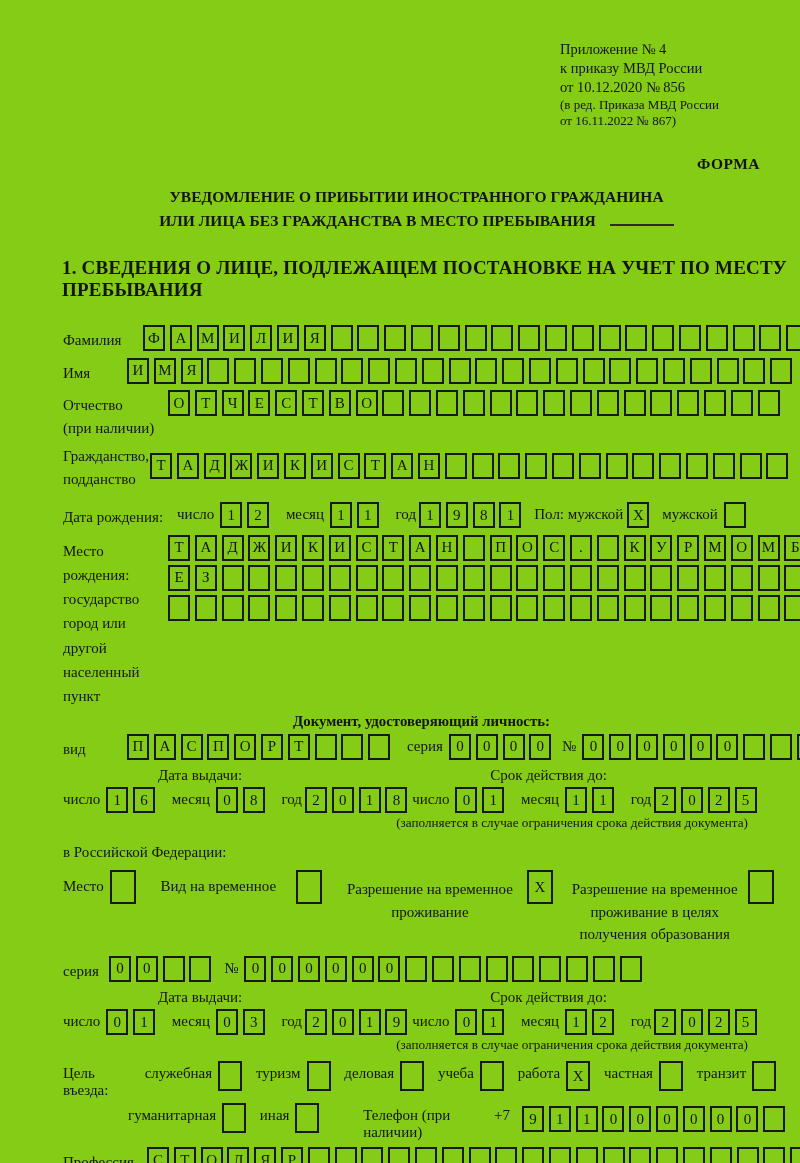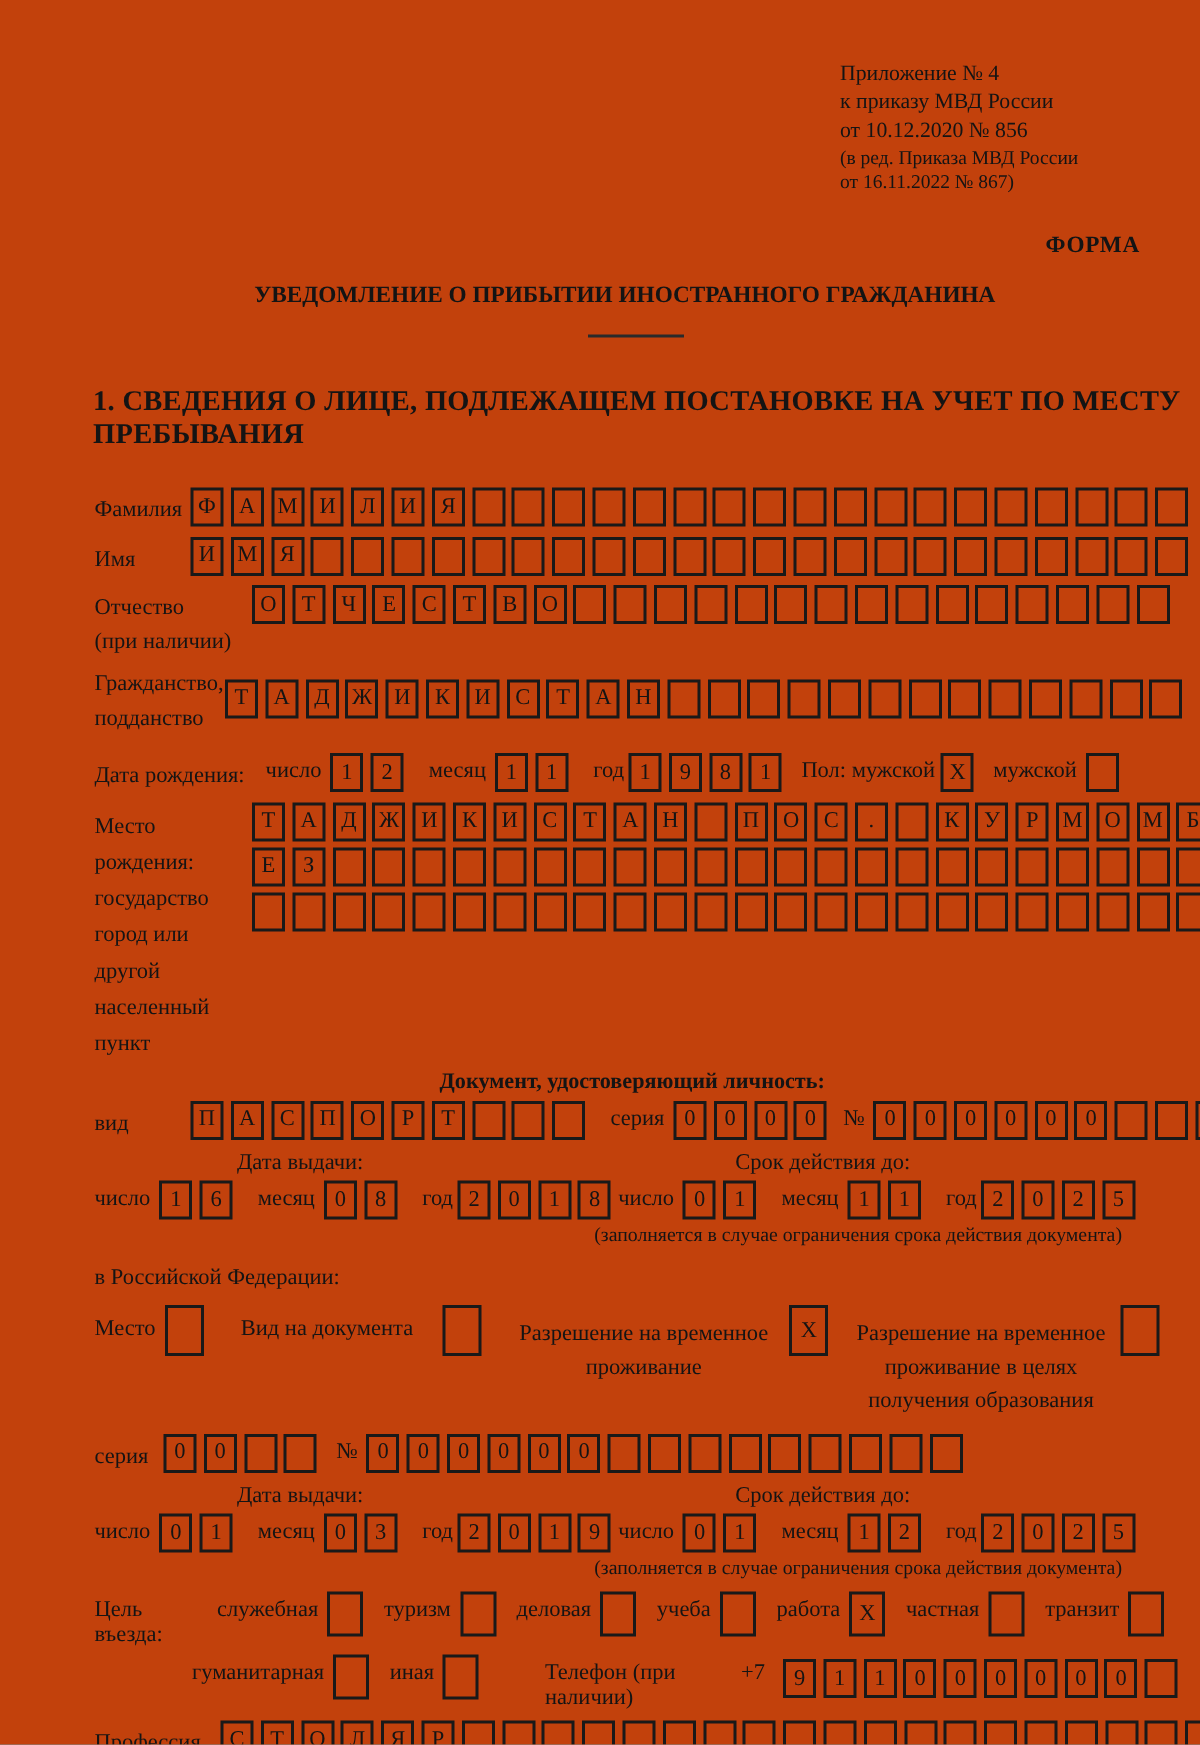--- a/index.html
+++ b/index.html
@@ -1,19 +1,19 @@
 <!DOCTYPE html>
 <html><head>
 <meta charset="utf-8">
 <style>
   * { margin:0; padding:0; box-sizing:border-box; }
   html,body { background:#888; }
   body { width:800px; }
   .page {
-    position:relative; width:800px; height:1163px; background:#c2410c;
+    position:relative; width:800px; height:1163px; background:#84cc16;
     font-family:"Liberation Serif", serif; color:#141414; font-size:15px;
     padding:40px 10px 0 63px; overflow:hidden;
   }
   .annex { margin-left:497px; line-height:1.3; font-size:14.5px; }
   .annex .amend { font-size:13px; line-height:1.25; }
   .annex .amend:first-of-type { margin-top:3px; }
   .forma { text-align:right; padding-right:30px; font-weight:bold; margin-top:26px; font-size:15.5px; letter-spacing:.5px; }
   .title { text-align:center; font-weight:bold; font-size:15.5px; margin-top:12px; line-height:1.55; margin-left:-20px; }
   .blankline { display:inline-block; width:64px; border-bottom:2px solid #2a2a2a; margin-left:14px; }
   .heading { font-weight:bold; font-size:19px; margin-top:24px; margin-left:-1px; letter-spacing:.2px; }
@@ -68,26 +68,26 @@
     <div>к приказу МВД России</div>
     <div>от 10.12.2020 № 856</div>
     <div class="amend">(в ред. Приказа МВД России</div>
     <div class="amend">от 16.11.2022 № 867)</div>
   </div>
 
   <div class="forma">ФОРМА</div>
 
   <div class="title">
     <div>УВЕДОМЛЕНИЕ О ПРИБЫТИИ ИНОСТРАННОГО ГРАЖДАНИНА</div>
-    <div><span class="blankline"></span></div>
+    <div><span>ИЛИ ЛИЦА БЕЗ ГРАЖДАНСТВА В МЕСТО ПРЕБЫВАНИЯ</span><span class="blankline"></span></div>
   </div>
 
   <div class="heading">1. СВЕДЕНИЯ О ЛИЦЕ, ПОДЛЕЖАЩЕМ ПОСТАНОВКЕ НА УЧЕТ ПО МЕСТУ ПРЕБЫВАНИЯ</div>
 
-  <div class="row" style="margin-top:24px;">
+  <div class="row" style="margin-top:24px;gap:16px;">
     <span class="lbl w64">Фамилия</span>
     <span class="cells">
         <span class="cell">Ф</span>
         <span class="cell">А</span>
         <span class="cell">М</span>
         <span class="cell">И</span>
         <span class="cell">Л</span>
         <span class="cell">И</span>
         <span class="cell">Я</span>
         <span class="cell"></span>
@@ -412,21 +412,21 @@
 
   <div class="para">
     <div>в Российской Федерации:</div>
   </div>
 
   <div class="row optrow">
     <span class="optlabel">Место</span>
     <span class="cells cb-lg gap6">
         <span class="cell"></span>
       </span>
-    <span class="optlabel gap20">Вид на документа</span>
+    <span class="optlabel gap20">Вид на временное</span>
     <span class="cells cb-lg gap20">
         <span class="cell"></span>
       </span>
     <span class="optlabel multi gap20">
       <span>Разрешение на временное</span><br>
       <span>проживание</span>
     </span>
     <span class="cells cb-lg gap14">
         <span class="cell">X</span>
       </span>

